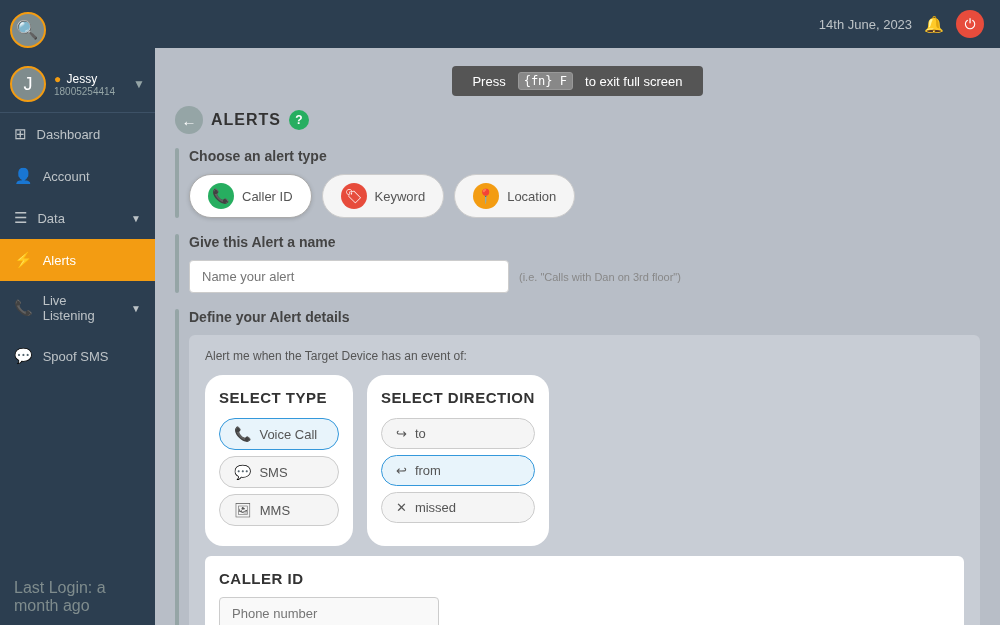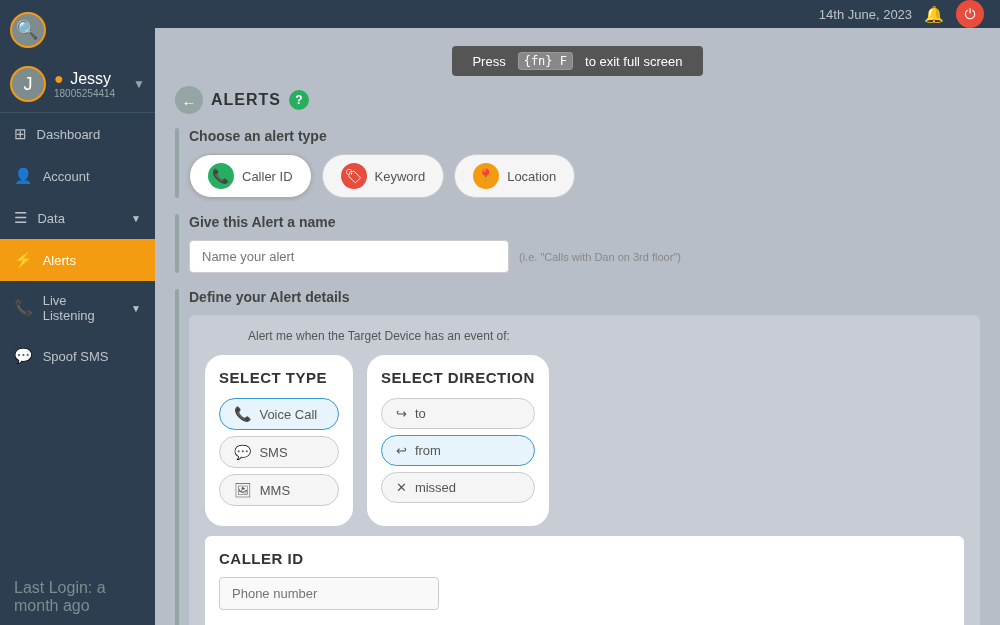--- a/index.html
+++ b/index.html
@@ -60,21 +60,21 @@
     
     .main-area {
       flex: 1;
       display: flex;
       flex-direction: column;
       height: 625px;
       overflow: hidden;
     }
     .topbar {
       background: #2c3e50;
-      height: 28px;
+      height: 48px;
       display: flex;
       align-items: center;
       justify-content: flex-end;
       padding: 0 16px;
       gap: 12px;
       color: #fff;
       font-size: 13px;
     }
     .topbar-date { color: #bdc3c7; font-size: 13px; }
     .topbar-bell { font-size: 16px; cursor: pointer; }
@@ -181,21 +181,21 @@
       display: flex; align-items: center;
     }
 
     
     .define-section {
       background: #c8cdd5;
       border-radius: 6px;
       padding: 14px 16px;
     }
     .define-section-label {
-      font-size: 12px; color: #555; margin-bottom: 12px; margin-left: 43px;
+      font-size: 12px; color: #555; margin-bottom: 12px;
     }
     .select-columns {
       display: flex; gap: 14px;
     }
     .select-col {
       background: #fff;
       border-radius: 18px;
       padding: 14px;
       flex: 0 0 auto;
     }
@@ -272,21 +272,21 @@
 <body>
 
 <nav class="sidebar">
   <div class="sidebar-logo">
     <div class="avatar-circle">🔍</div>
   </div>
 
   <div style="display:flex;align-items:center;gap:8px;padding:6px 10px 10px 10px;border-bottom:1px solid #3d5166;">
     <div class="avatar-circle">J</div>
     <div>
-      <div style="font-size:16px;color:#f39c12;">
+      <div style="font-size:12px;color:#f39c12;">
         <span>●</span>
         <span style="color:#fff;margin-left:2px;">Jessy</span>
       </div>
       <div style="font-size:10px;color:#95a5a6;">18005254414</div>
     </div>
     <span style="margin-left:auto;color:#95a5a6;font-size:12px;">▼</span>
   </div>
 
   <div class="nav-item">
     <span class="nav-icon">⊞</span>

